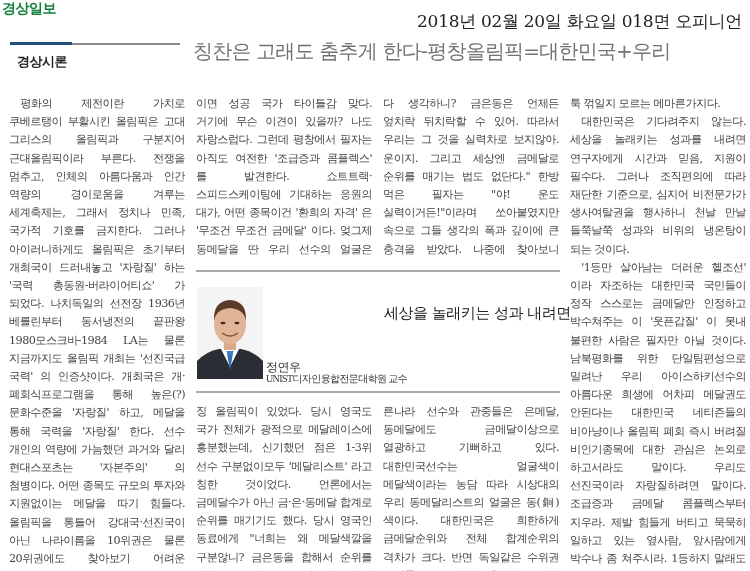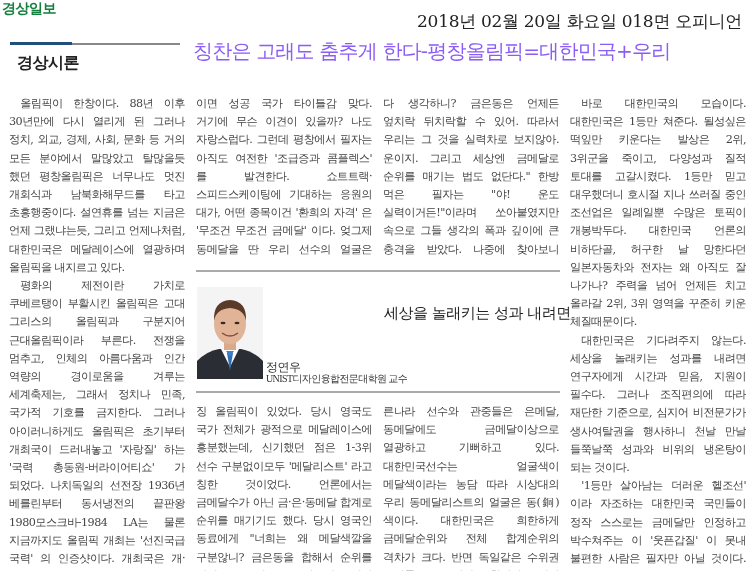--- a/index.html
+++ b/index.html
@@ -4,23 +4,23 @@
 <style>
   html, body { margin:0; padding:0; background:#ffffff; }
   body { width:750px; height:571px; position:relative; overflow:hidden;
          font-family:"DejaVu Serif", "Liberation Serif", serif; color:#333; }
   .masthead { position:absolute; left:2px; top:0px; font-family:"DejaVu Sans","Liberation Sans",sans-serif;
               font-weight:bold; font-size:14px; color:#15803d; letter-spacing:-0.5px; }
   .dateline { position:absolute; right:8px; top:10px; font-size:17px; color:#222; letter-spacing:-0.3px; }
   .section-bar { position:absolute; left:10px; top:43px; width:170px; height:2px; background:#888; }
   .section-bar .accent { position:absolute; left:0; top:-1px; width:62px; height:3px; background:#1f4f7a; }
   .section-title { position:absolute; left:17px; top:53px; font-family:"DejaVu Sans","Liberation Sans",sans-serif;
-                   font-weight:bold; font-size:16px; color:#222; letter-spacing:-0.5px; }
+                   font-weight:bold; font-size:13px; color:#222; letter-spacing:-0.5px; }
   .headline { position:absolute; left:193px; top:38px; font-family:"DejaVu Sans","Liberation Sans",sans-serif;
-              font-size:20px; color:#8b5cf6; letter-spacing:-0.8px; white-space:nowrap; }
+              font-size:20px; color:#737373; letter-spacing:-0.8px; white-space:nowrap; }
   .col { position:absolute; font-size:11.2px; line-height:18.2px; color:#444; letter-spacing:-0.55px;
          text-align:justify; word-break:keep-all; overflow:hidden; }
   .col p { margin:0; text-indent:1em; }
   .col p.noindent { text-indent:0; }
   .c1 { left:9px; top:95px; width:176px; height:476px; }
   .c2 { left:196px; top:95px; width:176px; height:162px; }
   .c3 { left:383px; top:95px; width:176px; height:162px; }
   .c2b { left:196px; top:403px; width:176px; height:168px; }
   .c3b { left:383px; top:403px; width:176px; height:168px; }
   .c4 { left:570px; top:95px; width:176px; height:476px; }
@@ -43,21 +43,20 @@
 <div class="dateline">2018년 02월 20일 화요일 018면 오피니언</div>
 
 <div class="section-bar">
     <div class="accent"></div>
   </div>
 <div class="section-title">경상시론</div>
 
 <div class="headline">칭찬은 고래도 춤추게 한다-평창올림픽=대한민국+우리</div>
 
 <div class="col c1">
-  <p>올림픽이 한창이다. 88년 이후 30년만에 다시 열리게 된 그러나 정치, 외교, 경제, 사회, 문화 등 거의 모든 분야에서 말많았고 탈많을듯 했던 평창올림픽은 너무나도 멋진 개회식과 남북화해무드를 타고 초흥행중이다. 설연휴를 넘는 지금은 언제 그랬냐는듯, 그리고 언제나처럼, 대한민국은 메달레이스에 열광하며 올림픽을 내지르고 있다.</p>
   <p>평화의 제전이란 가치로 쿠베르탱이 부활시킨 올림픽은 고대 그리스의 올림픽과 구분지어 근대올림픽이라 부른다. 전쟁을 멈추고, 인체의 아름다움과 인간 역량의 경이로움을 겨루는 세계축제는, 그래서 정치나 민족, 국가적 기호를 금지한다. 그러나 아이러니하게도 올림픽은 초기부터 개최국이 드러내놓고 '자랑질' 하는 '국력 총동원-버라이어티쇼' 가 되었다. 나치독일의 선전장 1936년 베를린부터 동서냉전의 끝판왕 1980모스크바-1984 LA는 물론 지금까지도 올림픽 개최는 '선진국급 국력' 의 인증샷이다. 개최국은 개·폐회식프로그램을 통해 높은(?) 문화수준을 '자랑질' 하고, 메달을 통해 국력을 '자랑질' 한다. 선수 개인의 역량에 가늠했던 과거와 달리 현대스포츠는 '자본주의' 의 첨병이다. 어떤 종목도 규모의 투자와 지원없이는 메달을 따기 힘들다. 올림픽을 통틀어 강대국·선진국이 아닌 나라이름을 10위권은 물론 20위권에도 찾아보기 어려운 까닭이다.</p>
 
 </div>
 
 <div class="col c2">
   <p class="noindent">이면 성공 국가 타이틀감 맞다. 거기에 무슨 이견이 있을까? 나도 자랑스럽다. 그런데 평창에서 필자는 아직도 여전한 '조급증과 콤플렉스' 를 발견한다. 쇼트트랙·스피드스케이팅에 기대하는 응원의 대가, 어떤 종목이건 '환희의 자격' 은 '무조건 무조건 금메달' 이다. 엊그제 동메달을 딴 우리 선수의 얼굴은 금메달을 못딴 아쉬움으로 도배돼 있었다. 대한민국의 '1등주의' 는 필자의 40여년 평생 지속되고 있다.</p>
 
 </div>
 
 <div class="col c3">
@@ -93,16 +92,16 @@
 
 <div class="col c2b">
   <p class="noindent">징 올림픽이 있었다. 당시 영국도 국가 전체가 광적으로 메달레이스에 흥분했는데, 신기했던 점은 1-3위 선수 구분없이모두 '메달리스트' 라고 칭한 것이었다. 언론에서는 금메달수가 아닌 금·은·동메달 합계로 순위를 매기기도 했다. 당시 영국인 동료에게 "너희는 왜 메달색깔을 구분않니? 금은동을 합해서 순위를 매기는 그런 우스꽝스런 법이 어디있냐?"라고 물었다. 동료는 "연우야, 넌 0.01초가 메달색을 결정짓는 것이 노력의 대가로 페어(공정)하</p>
 </div>
 
 <div class="col c3b">
   <p class="noindent">른나라 선수와 관중들은 은메달,동메달에도 금메달이상으로 열광하고 기뻐하고 있다. 대한민국선수는 얼굴색이 메달색이라는 농담 따라 시상대의 우리 동메달리스트의 얼굴은 동(銅)색이다. 대한민국은 희한하게 금메달순위와 전체 합계순위의 격차가 크다. 반면 독일같은 수위권 국가들은 금메달 합계와 전체 합계순위가 거의 같다. 즉 언제든 금메달을 딸 수 있는 후보군의 양과 질이 뛰어나다. 우리는 죽을 힘 다해 꽃한송이를 겨우 피워낸, 언제</p>
 </div>
 
 <div class="col c4">
-  <p>바로 대한민국의 모습이다. 대한민국은 1등만 쳐준다. 될성싶은 떡잎만 키운다는 발상은 2위, 3위군을 죽이고, 다양성과 질적 토대를 고갈시켰다. 1등만 믿고 대우했더니 호시절 지나 쓰러질 중인 조선업은 일례일뿐 수많은 토픽이 개봉박두다. 대한민국 언론의 비하단골, 허구한 날 망한다던 일본자동차와 전자는 왜 아직도 잘 나가나? 주력을 넘어 언제든 치고 올라갈 2위, 3위 영역을 꾸준히 키운 체질때문이다.</p>
+  <p class="noindent">툭 꺾일지 모르는 메마른가지다.</p>
   <p>대한민국은 기다려주지 않는다. 세상을 놀래키는 성과를 내려면 연구자에게 시간과 믿음, 지원이 필수다. 그러나 조직편의에 따라 재단한 기준으로, 심지어 비전문가가 생사여탈권을 행사하니 천날 만날 들쭉날쭉 성과와 비위의 냉온탕이 되는 것이다.</p>
   <p>'1등만 살아남는 더러운 헬조선' 이라 자조하는 대한민국 국민들이 정작 스스로는 금메달만 인정하고 박수쳐주는 이 '웃픈갑질' 이 못내 불편한 사람은 필자만 아닐 것이다. 남북평화를 위한 단일팀편성으로 밀려난 우리 아이스하키선수의 아름다운 희생에 어차피 메달권도 안된다는 대한민국 네티즌들의 비아냥이나 올림픽 폐회 즉시 버려질 비인기종목에 대한 관심은 논외로 하고서라도 말이다. 우리도 선진국이라 자랑질하려면 말이다. 조급증과 금메달 콤플렉스부터 지우라. 제발 힘들게 버티고 묵묵히 일하고 있는 옆사람, 앞사람에게 박수나 좀 쳐주시라. 1등하지 말래도 다할 사람들이다.</p>
 </div>
 
 </body></html>

